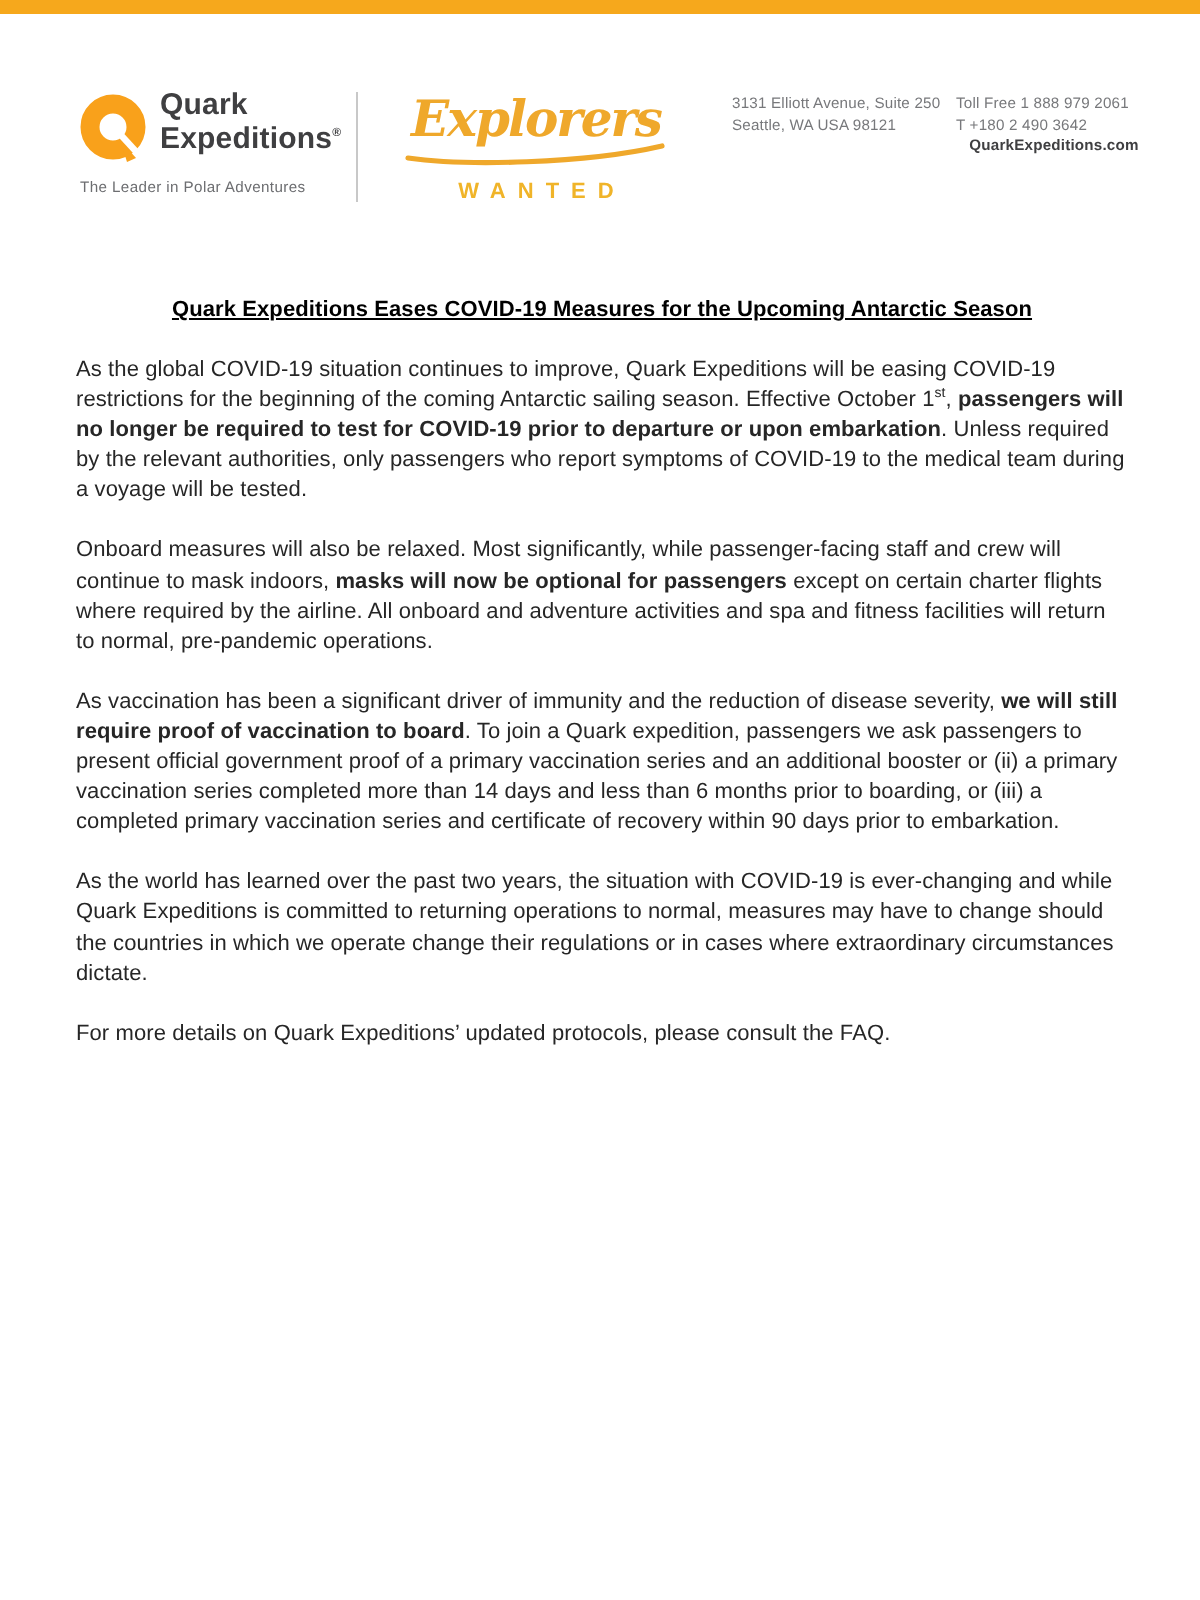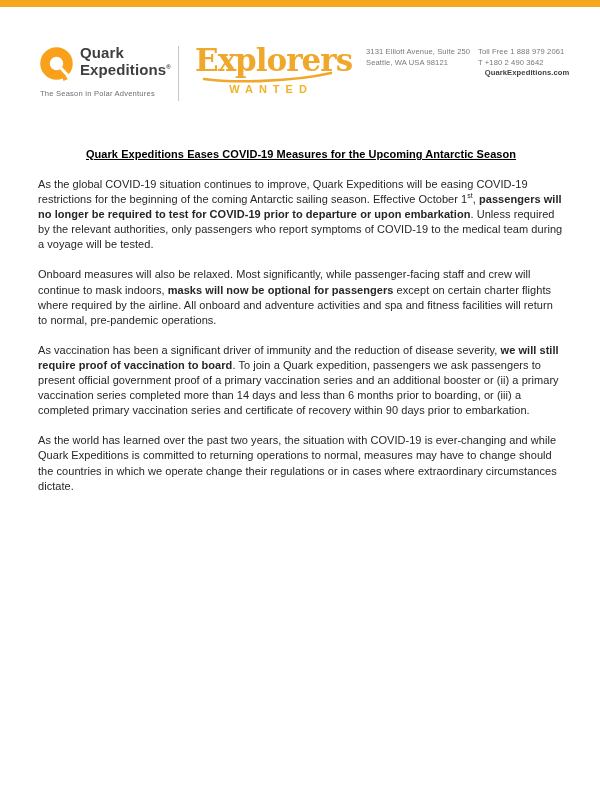--- a/index.html
+++ b/index.html
@@ -47,29 +47,30 @@
     margin: 1px 16px 0 0;
     flex: none;
   }
   .campaign {
     width: 146px; flex: none;
     text-align: center;
     margin-top: 0;
   }
   .campaign-script {
     font-family: "DejaVu Serif", serif;
+    font-style: italic;
     font-weight: 700;
-    font-size: 31px;
+    font-size: 25px;
     line-height: 30px;
     color: #EFA82B;
     letter-spacing: -1px;
   }
   .campaign-swash { display: block; margin: -4px auto 0 auto; }
   .campaign-caps {
-    margin-top: 0;
+    margin-top: 7px;
     font-size: 11px;
     font-weight: 700;
     color: #F0B429;
     letter-spacing: 6px;
     text-indent: 6px;
   }
   .addr-group { margin-left: auto; display: flex; }
   .addr-col {
     font-size: 7.6px;
     line-height: 10.5px;
@@ -115,21 +116,21 @@
         <path d="M20 23 L28 32 L23.5 34 Z" fill="#F9A11B"></path>
         <line x1="19.5" y1="19.5" x2="31" y2="32" stroke="#ffffff" stroke-width="3.2"></line>
       </svg>
       <div class="brand-text">
         <div>Quark</div>
         <div>
           <span>Expeditions</span><sup>®</sup>
         </div>
       </div>
     </div>
-    <div class="brand-tagline">The Season in Polar Adventures</div>
+    <div class="brand-tagline">The Leader in Polar Adventures</div>
   </div>
 
   <div class="vdivider"></div>
 
   <div class="campaign">
     <div class="campaign-script">Explorers</div>
     <svg class="campaign-swash" width="132" height="12" viewBox="0 0 132 12">
       <path d="M2,8 C30,12 90,11 129,2" fill="none" stroke="#EFA82B" stroke-width="2.6" stroke-linecap="round"></path>
     </svg>
     <div class="campaign-caps">WANTED</div>
@@ -149,14 +150,15 @@
 
 </div>
 
 <div class="article">
   <div class="article-title">Quark Expeditions Eases COVID-19 Measures for the Upcoming Antarctic Season</div>
   <div class="article-body">
       <p><span>As the global COVID-19 situation continues to improve, Quark Expeditions will be easing COVID-19 restrictions for the beginning of the coming Antarctic sailing season. Effective October 1</span><sup>st</sup><span>, </span><span class="b">passengers will no longer be required to test for COVID-19 prior to departure or upon embarkation</span><span>. Unless required by the relevant authorities, only passengers who report symptoms of COVID-19 to the medical team during a voyage will be tested.</span></p>
       <p><span>Onboard measures will also be relaxed. Most significantly, while passenger-facing staff and crew will continue to mask indoors, </span><span class="b">masks will now be optional for passengers</span><span> except on certain charter flights where required by the airline. All onboard and adventure activities and spa and fitness facilities will return to normal, pre-pandemic operations.</span></p>
       <p><span>As vaccination has been a significant driver of immunity and the reduction of disease severity, </span><span class="b">we will still require proof of vaccination to board</span><span>. To join a Quark expedition, passengers we ask passengers to present official government proof of a primary vaccination series and an additional booster or (ii) a primary vaccination series completed more than 14 days and less than 6 months prior to boarding, or (iii) a completed primary vaccination series and certificate of recovery within 90 days prior to embarkation.</span></p>
       <p><span>As the world has learned over the past two years, the situation with COVID-19 is ever-changing and while Quark Expeditions is committed to returning operations to normal, measures may have to change should the countries in which we operate change their regulations or in cases where extraordinary circumstances dictate.</span></p>
+      <p><span>For more details on Quark Expeditions’ updated protocols, please consult the FAQ.</span></p>
     </div>
 </div>
 
 </body></html>

